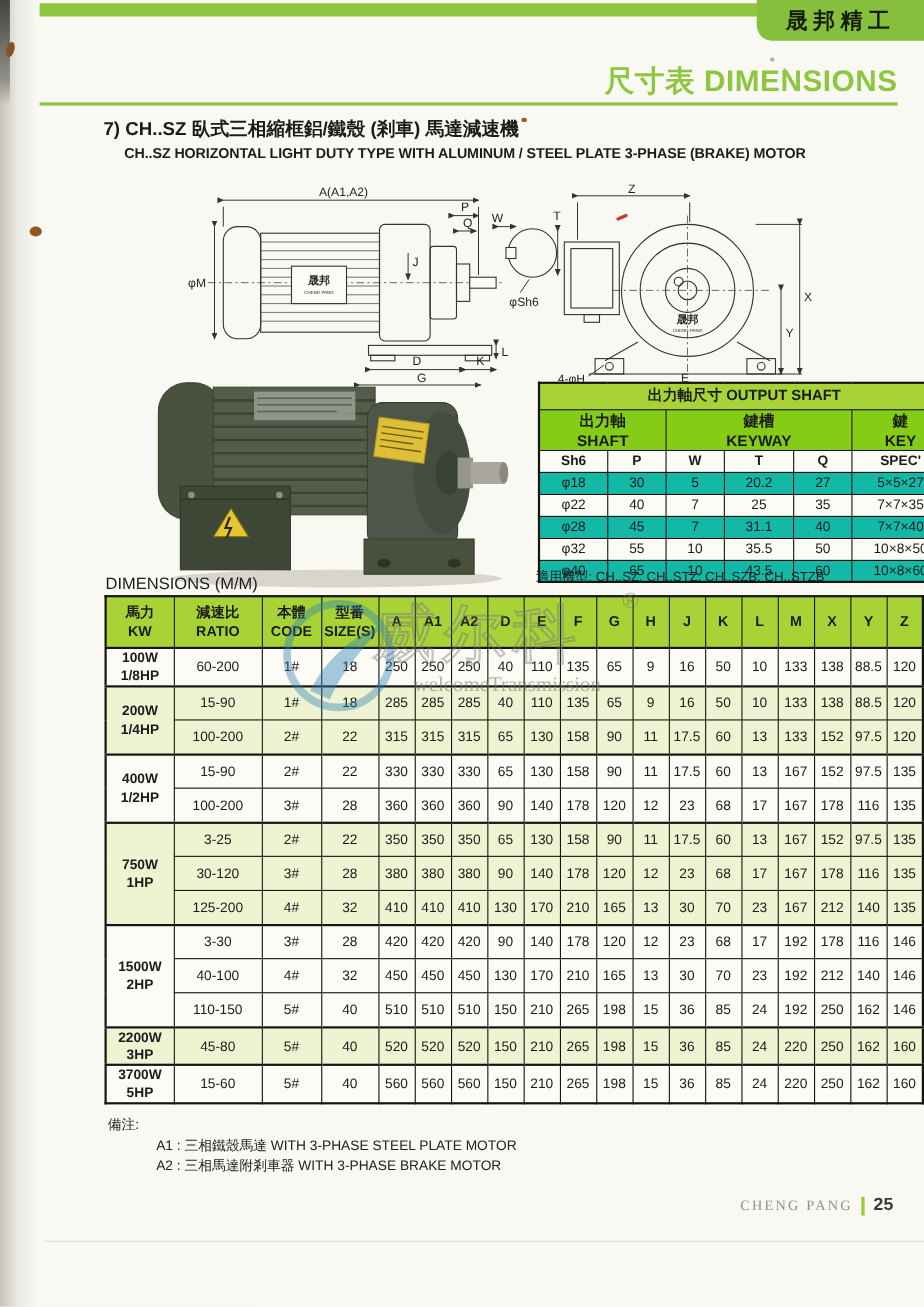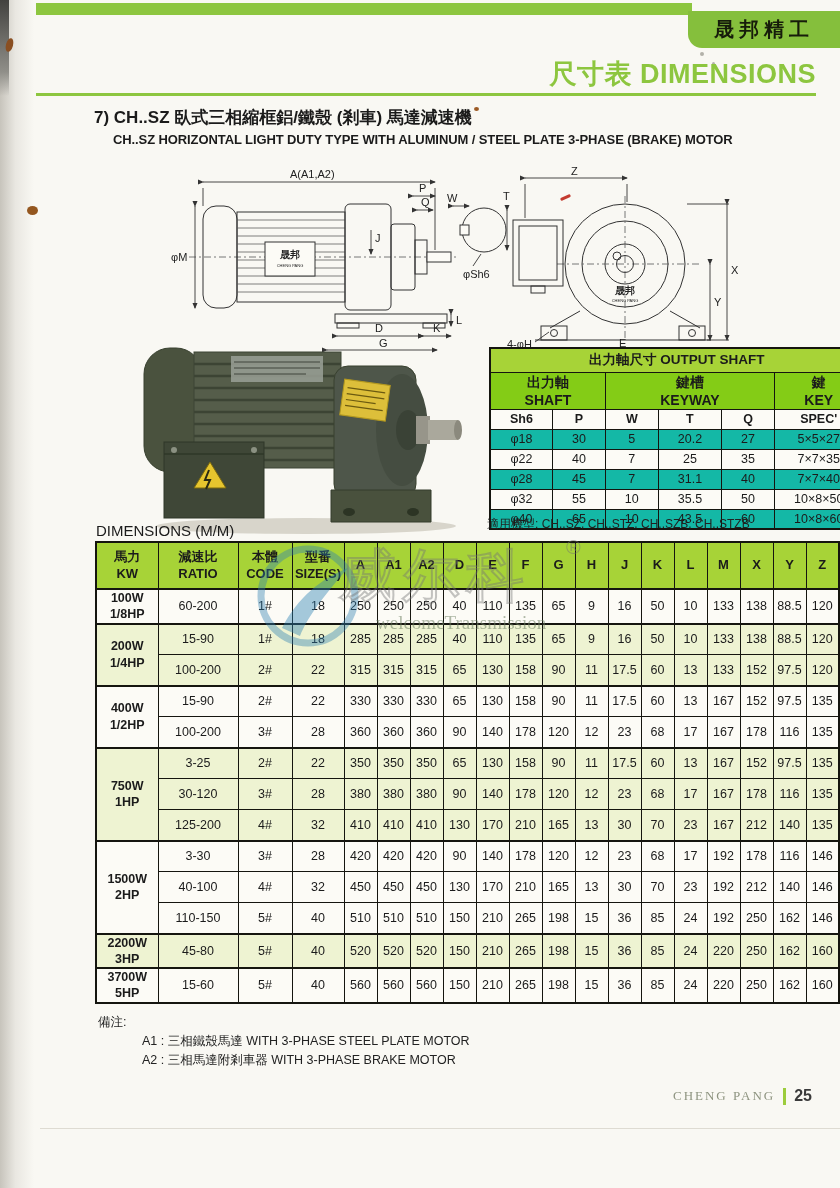--- a/index.html
+++ b/index.html
@@ -21,21 +21,21 @@
   .spk4 { left:700px; top:52px; width:4px; height:4px; background:#b3b1a9; }
   .spk5 { left:712px; top:62px; width:3px; height:3px; background:#b3b1a9; }
   .red-mark { position:absolute; left:560px; top:196px; width:11px; height:3px;
       background:#c43b2f; transform:rotate(-25deg); border-radius:2px; }
   .footer-line { position:absolute; left:40px; right:0; top:1128px; height:1px; background:#dedbd2; }
 
   
   .top-bar { position:absolute; left:36px; top:3px; right:148px; height:12px; background:#8dc63f; }
   .brand-box { position:absolute; right:0; top:0; width:152px; height:37px; background:#85bf3c;
       border-radius:0 0 0 14px; display:flex; align-items:center; justify-content:center;
-      font-weight:700; font-size:20px; letter-spacing:5px; color:#161c0a;margin-top:11px; }
+      font-weight:700; font-size:20px; letter-spacing:5px; color:#161c0a; }
   .section-header { position:absolute; right:24px; top:56px; font-size:27px; font-weight:700;
       color:#8dc63f; letter-spacing:.5px;margin-left:16px; }
   .header-rule { position:absolute; left:36px; right:24px; top:93px; height:3px; background:#8dc63f; }
 
   
   .title-block { position:absolute; left:94px; top:106px; }
   .title-zh { font-size:17px; font-weight:700; }
   .title-en { font-size:13px; font-weight:700; margin:3px 0 0 19px; letter-spacing:-.1px; }
 
   

